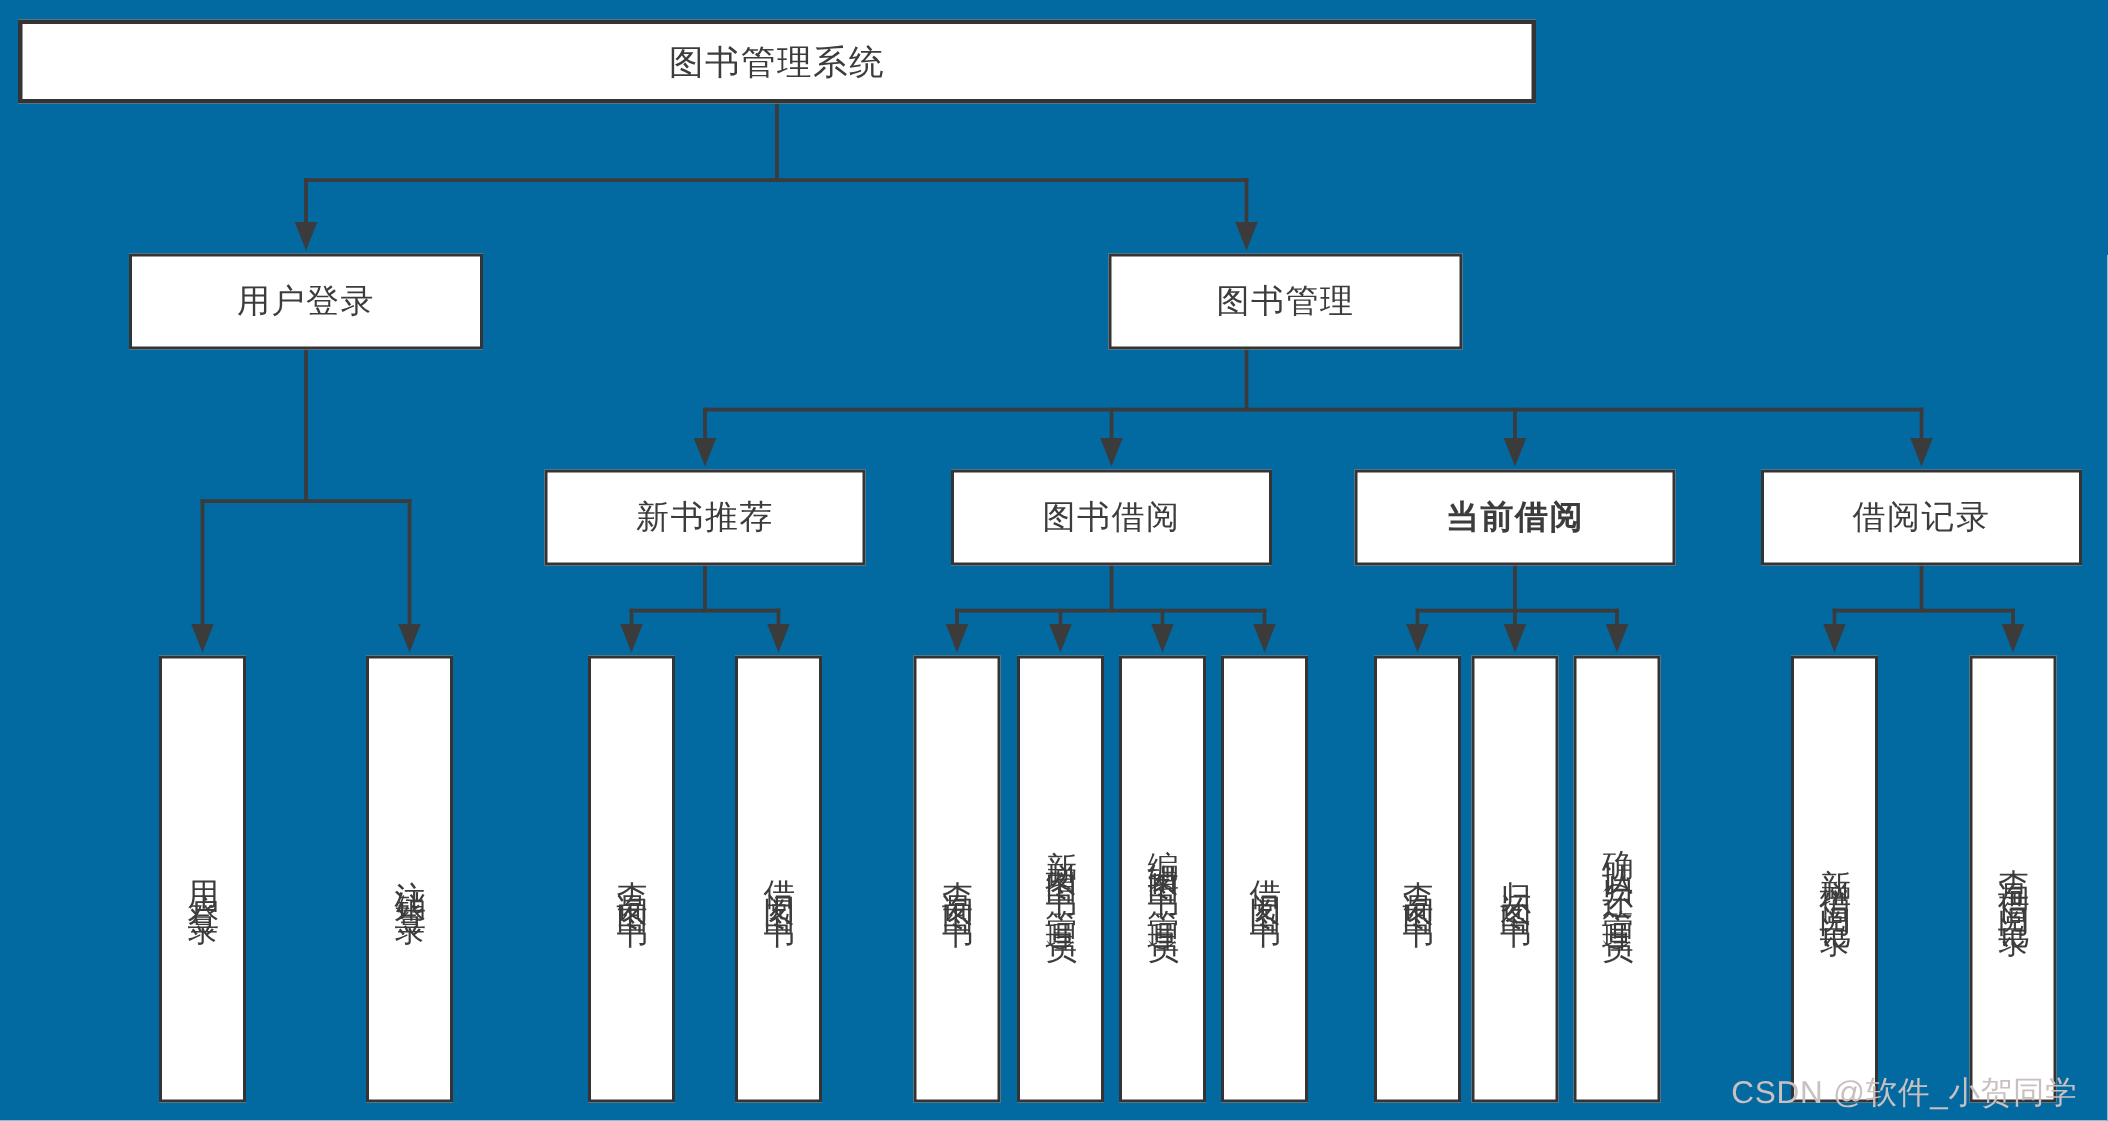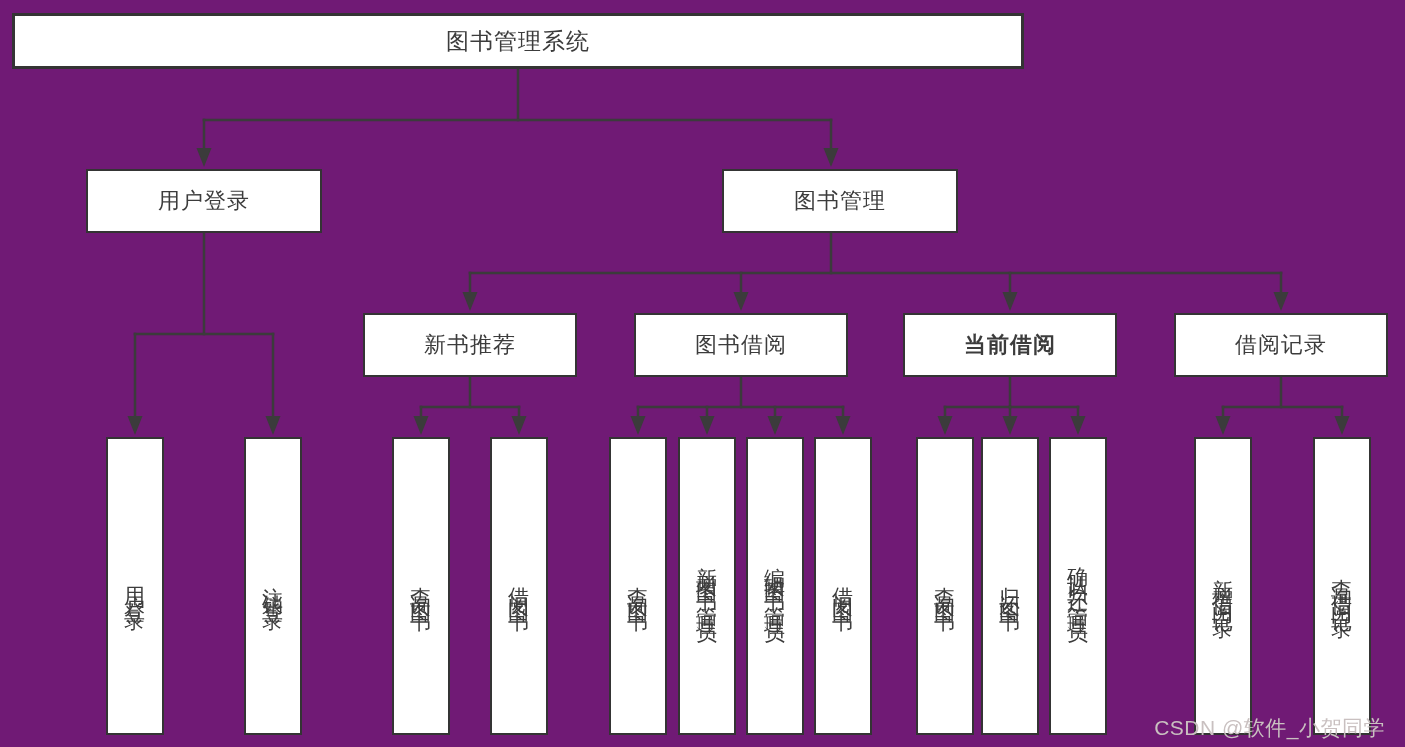--- a/index.html
+++ b/index.html
@@ -5,21 +5,21 @@
   html, body {
     margin: 0;
     padding: 0;
     background: #ffffff;
     font-family: "Liberation Sans", "DejaVu Sans", sans-serif;
   }
   .canvas {
     position: relative;
     width: 1405px;
     height: 747px;
-    background: #701a75;
+    background: #0369a1;
     overflow: hidden;
   }
   .connector-layer {
     position: absolute;
     left: 0;
     top: 0;
     width: 1405px;
     height: 747px;
     z-index: 1;
   }
@@ -142,21 +142,21 @@
       <polygon points="1002.5,416 1017.5,416 1010,435"></polygon>
       <polygon points="1070.5,416 1085.5,416 1078,435"></polygon>
       <polygon points="1215.5,416 1230.5,416 1223,435"></polygon>
       <polygon points="1334.5,416 1349.5,416 1342,435"></polygon>
     </g>
   </svg>
 
   <div class="box root">图书管理系统</div>
 
   <div class="box lvl2" style="left:86px;">用户登录</div>
-  <div class="box lvl2" style="left:722px;">图书管理</div>
+  <div class="box lvl2" style="left:739px;">图书管理</div>
 
   <div class="box lvl3" style="left:363px;">新书推荐</div>
   <div class="box lvl3" style="left:634px;">图书借阅</div>
   <div class="box lvl3" style="left:903px;font-weight:bold;">当前借阅</div>
   <div class="box lvl3" style="left:1174px;">借阅记录</div>
 
   <div class="box leaf" style="left:106px;">
     <span>用户登录</span>
   </div>
   <div class="box leaf" style="left:244px;">

